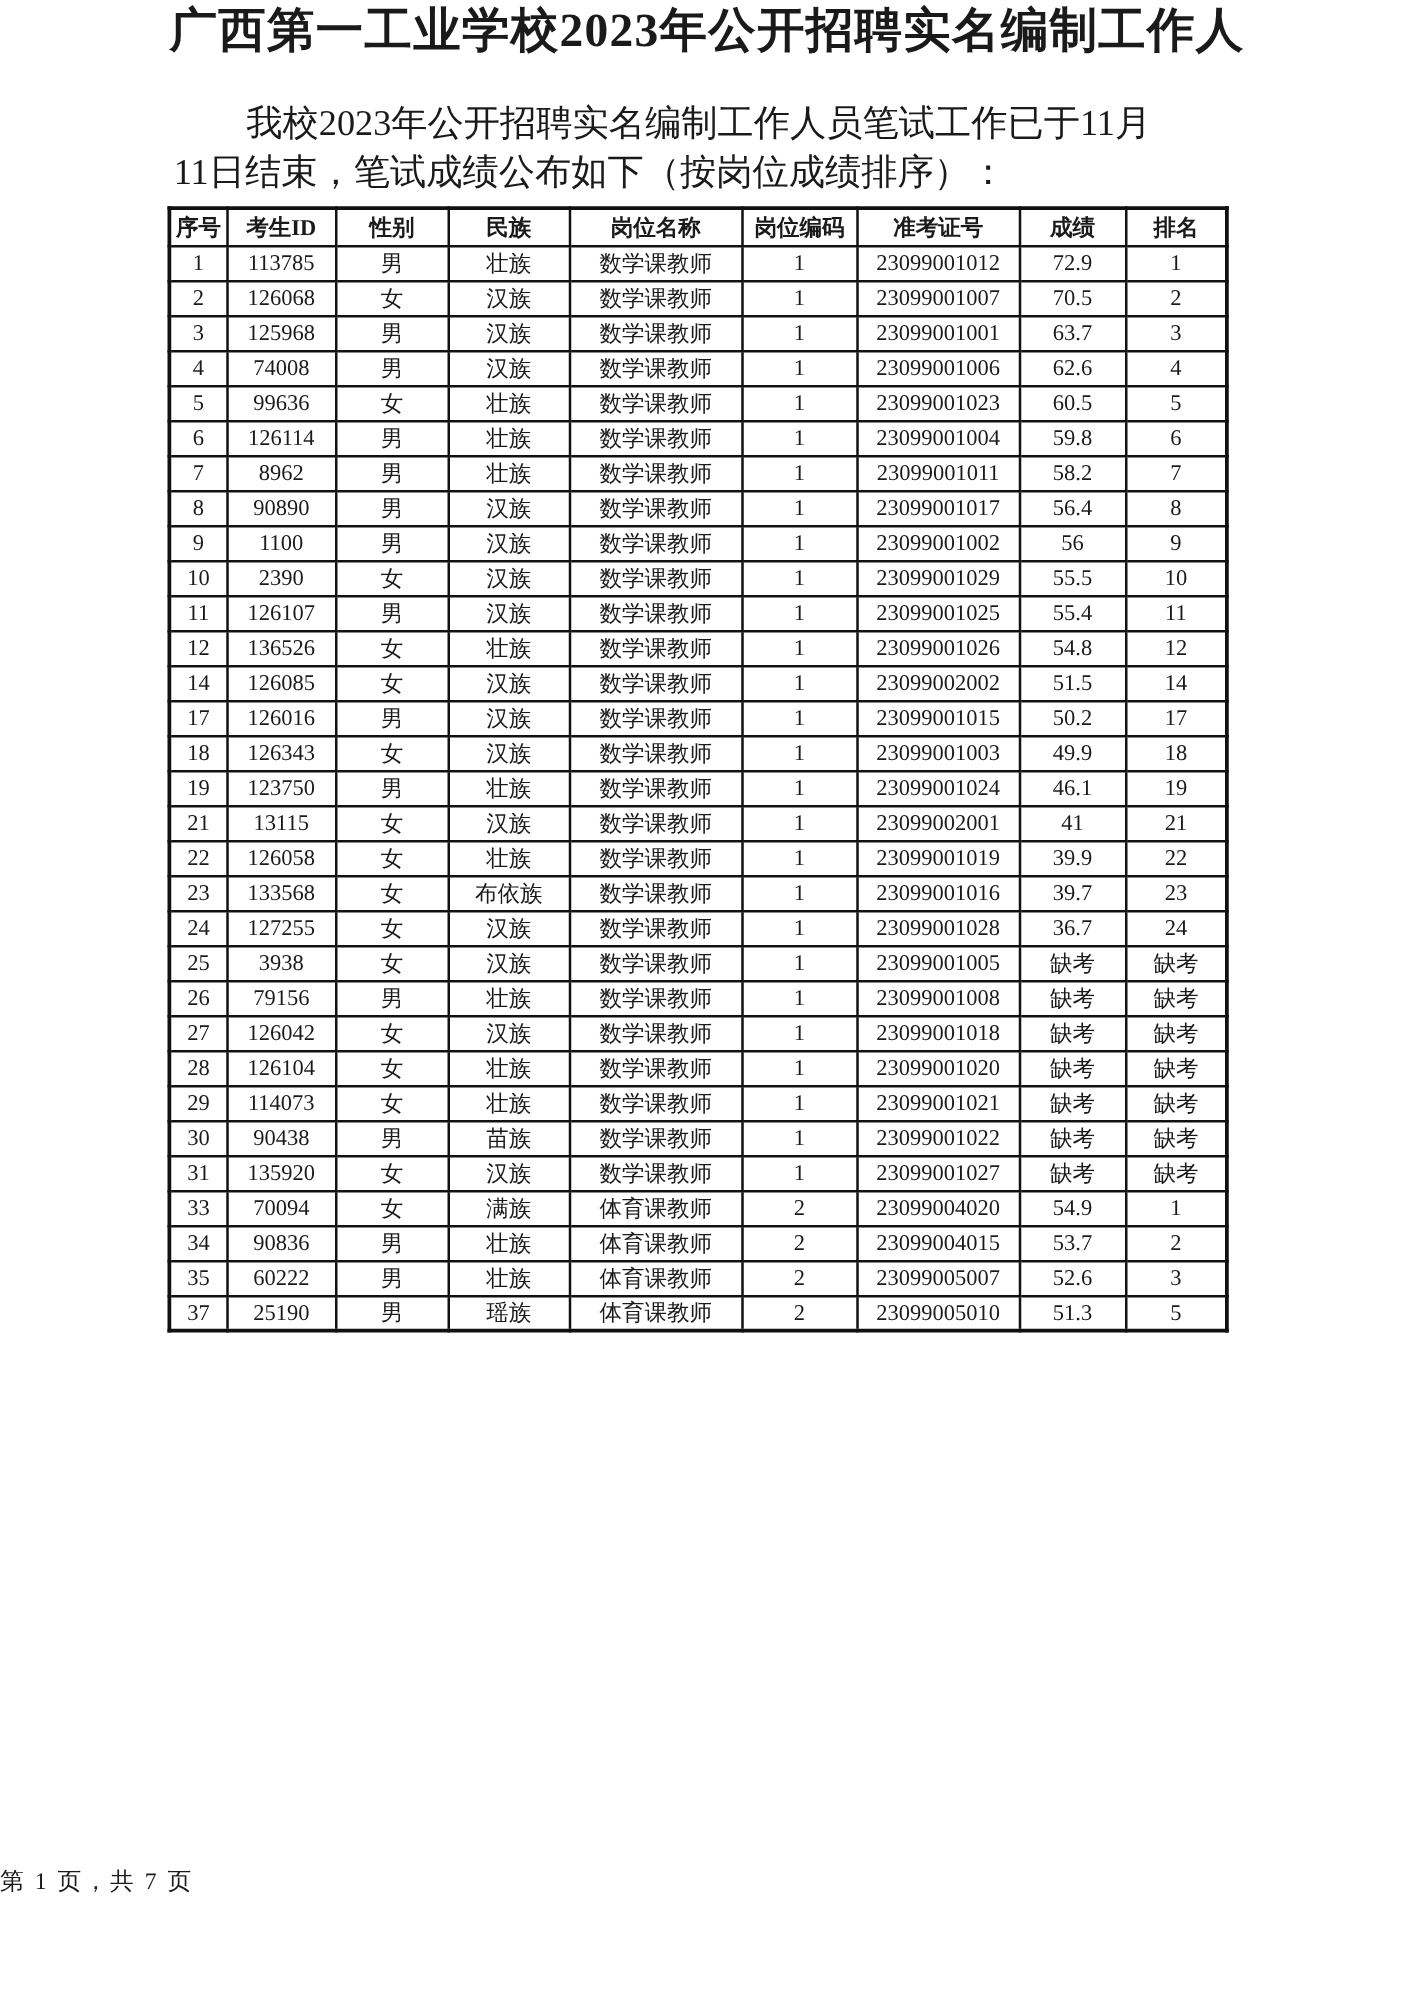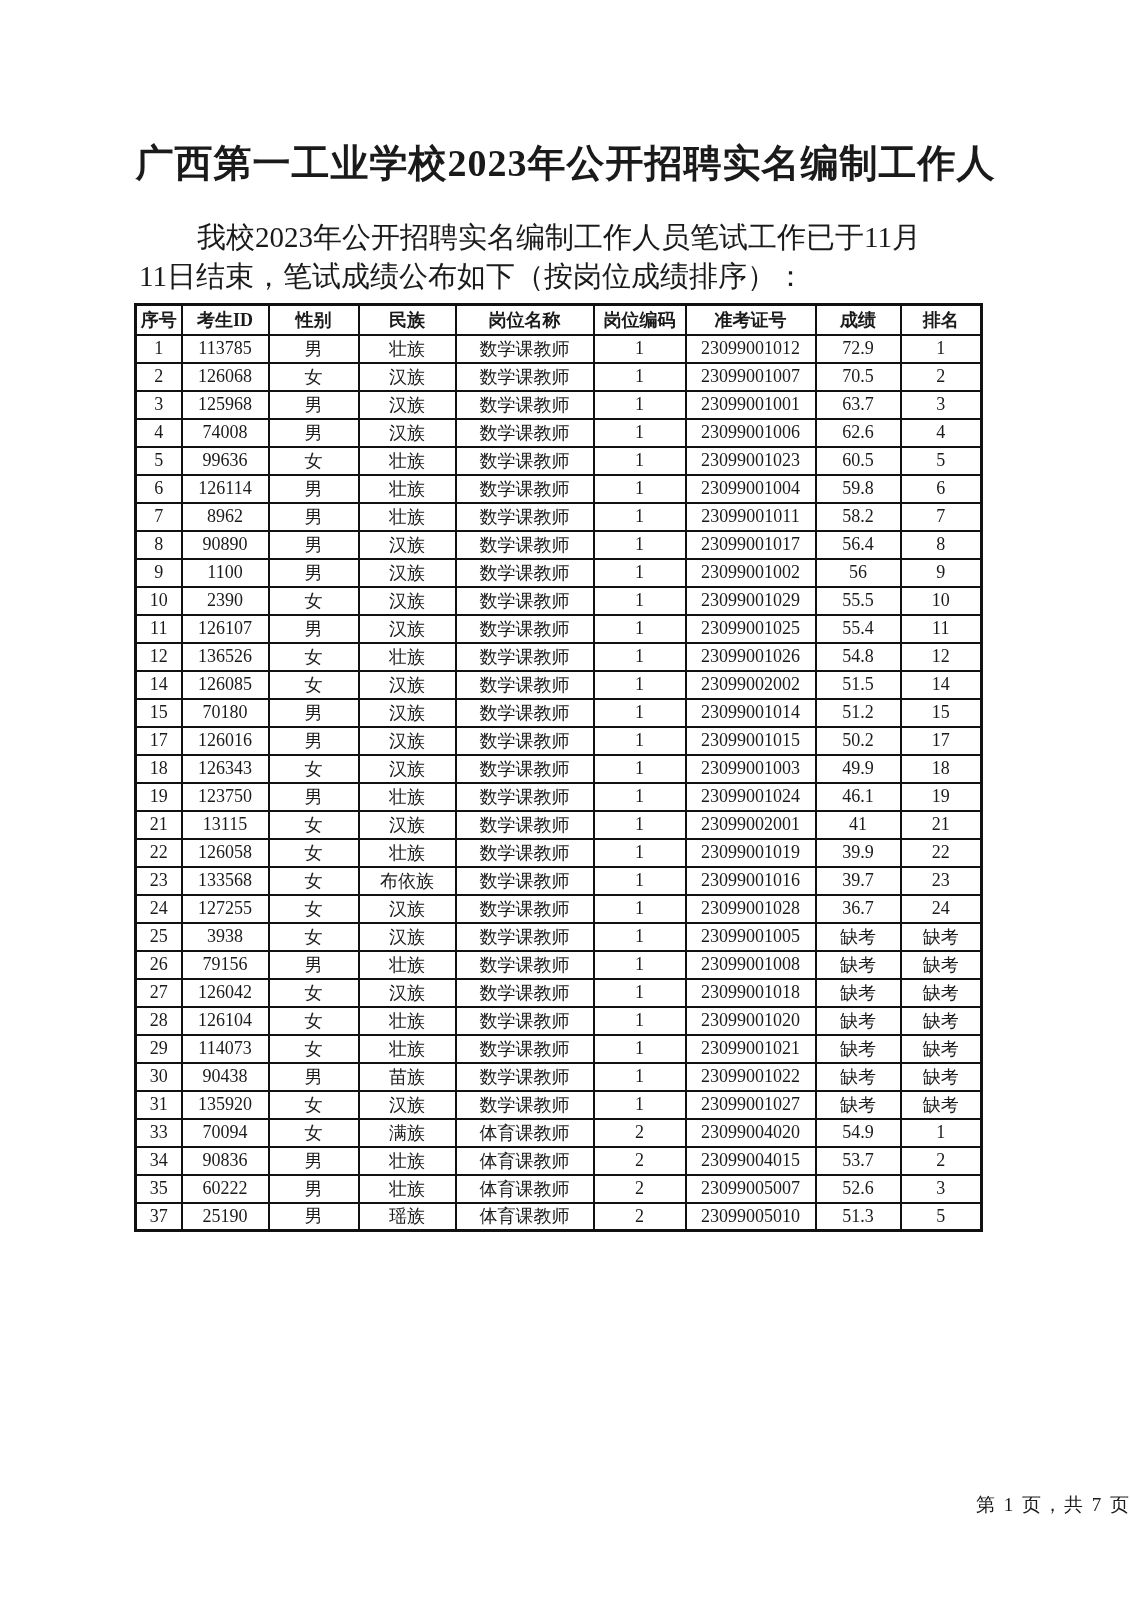--- a/index.html
+++ b/index.html
@@ -5,21 +5,20 @@
   * { margin: 0; padding: 0; box-sizing: border-box; }
   html, body {
     width: 1131px; height: 1600px;
     background: #ffffff;
     color: #1a1a1a;
     font-family: "Liberation Serif", "DejaVu Serif", serif;
     overflow: hidden;
   }
   .page {
     width: 1131px; height: 1600px;
-    padding-top: 138px;
     position: relative;
   }
   .doc-title {
     width: 905px;
     margin: 0 auto;
     text-align: center;
     font-size: 38px;
     font-weight: bold;
     line-height: 50px;
     letter-spacing: 1px;
@@ -49,21 +48,21 @@
   }
   table.results th {
     height: 30px;
     font-weight: bold;
   }
   table.results td { height: 28px; font-weight: normal; }
   .footer {
     position: absolute;
     left: 0; top: 1492px;
     width: 100%;
-    text-align: right;
+    text-align: left;
     font-size: 19px;
     letter-spacing: 2px;
   }
 </style>
 </head>
 <body>
 
 <div class="page">
 
   <div class="doc-title">
@@ -238,31 +237,20 @@
           <td>126085</td>
           <td>女</td>
           <td>汉族</td>
           <td>数学课教师</td>
           <td>1</td>
           <td>23099002002</td>
           <td>51.5</td>
           <td>14</td>
         </tr>
         <tr>
-          <td>15</td>
-          <td>70180</td>
-          <td>男</td>
-          <td>汉族</td>
-          <td>数学课教师</td>
-          <td>1</td>
-          <td>23099001014</td>
-          <td>51.2</td>
-          <td>15</td>
-        </tr>
-        <tr>
           <td>17</td>
           <td>126016</td>
           <td>男</td>
           <td>汉族</td>
           <td>数学课教师</td>
           <td>1</td>
           <td>23099001015</td>
           <td>50.2</td>
           <td>17</td>
         </tr>

